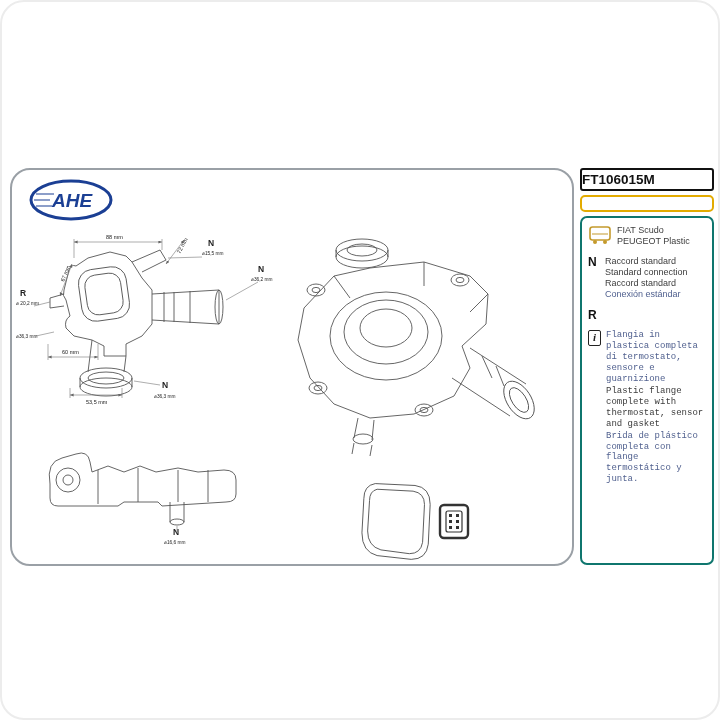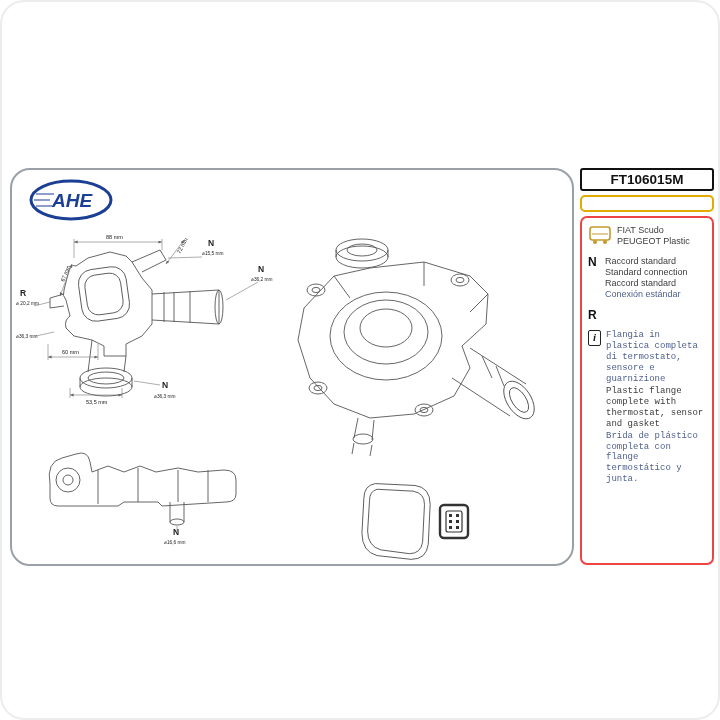--- a/index.html
+++ b/index.html
@@ -5,25 +5,25 @@
   html,body{margin:0;padding:0;background:#fff;}
   body{width:720px;height:720px;font-family:"Liberation Sans",sans-serif;}
   .sheet{position:relative;width:720px;height:720px;background:#fff;border-radius:24px;
          border:2px solid #ececec;box-sizing:border-box;overflow:hidden;}
   .panel{position:absolute;left:8px;top:166px;width:564px;height:398px;background:#fff;
          border:2px solid #9aa0a6;border-radius:20px;box-sizing:border-box;}
   .abs{position:absolute;}
   svg text{font-family:"Liberation Sans",sans-serif;}
   
   .pn-box{position:absolute;left:578px;top:166px;width:134px;height:23px;border:2px solid #111;
-          border-radius:3px;box-sizing:border-box;display:flex;align-items:center;justify-content:center;
+          border-radius:3px;box-sizing:border-box;display:flex;align-items:center;
           font-weight:bold;font-size:13.5px;color:#111;background:#fff;}
   .empty-box{position:absolute;left:578px;top:193px;width:134px;height:17px;border:2px solid #e3ab00;
           border-radius:5px;box-sizing:border-box;background:#fff;}
-  .info-box{position:absolute;left:578px;top:214px;width:134px;height:349px;border:2px solid #ef4444;
+  .info-box{position:absolute;left:578px;top:214px;width:134px;height:349px;border:2px solid #0f766e;
           border-radius:7px;box-sizing:border-box;background:#fff;padding:7px 5px 6px 6px;
           font-size:9px;color:#3c3c3c;line-height:1.22;}
   .sec{display:flex;gap:5px;margin-bottom:9px;}
   .sec .sym{font-weight:bold;font-size:12px;color:#111;width:12px;flex:0 0 12px;line-height:1;}
   .sec .lines{display:flex;flex-direction:column;}
   .es{color:#51618f;}
   .para{margin:0 0 1px 0;font-family:Liberation Mono, monospace;}
   .para.it,.para.sp{color:#51618f;}
   .ibox{flex:0 0 13px;width:13px;height:16px;border:1.5px solid #222;border-radius:2px;
         display:flex;align-items:center;justify-content:center;box-sizing:border-box;

